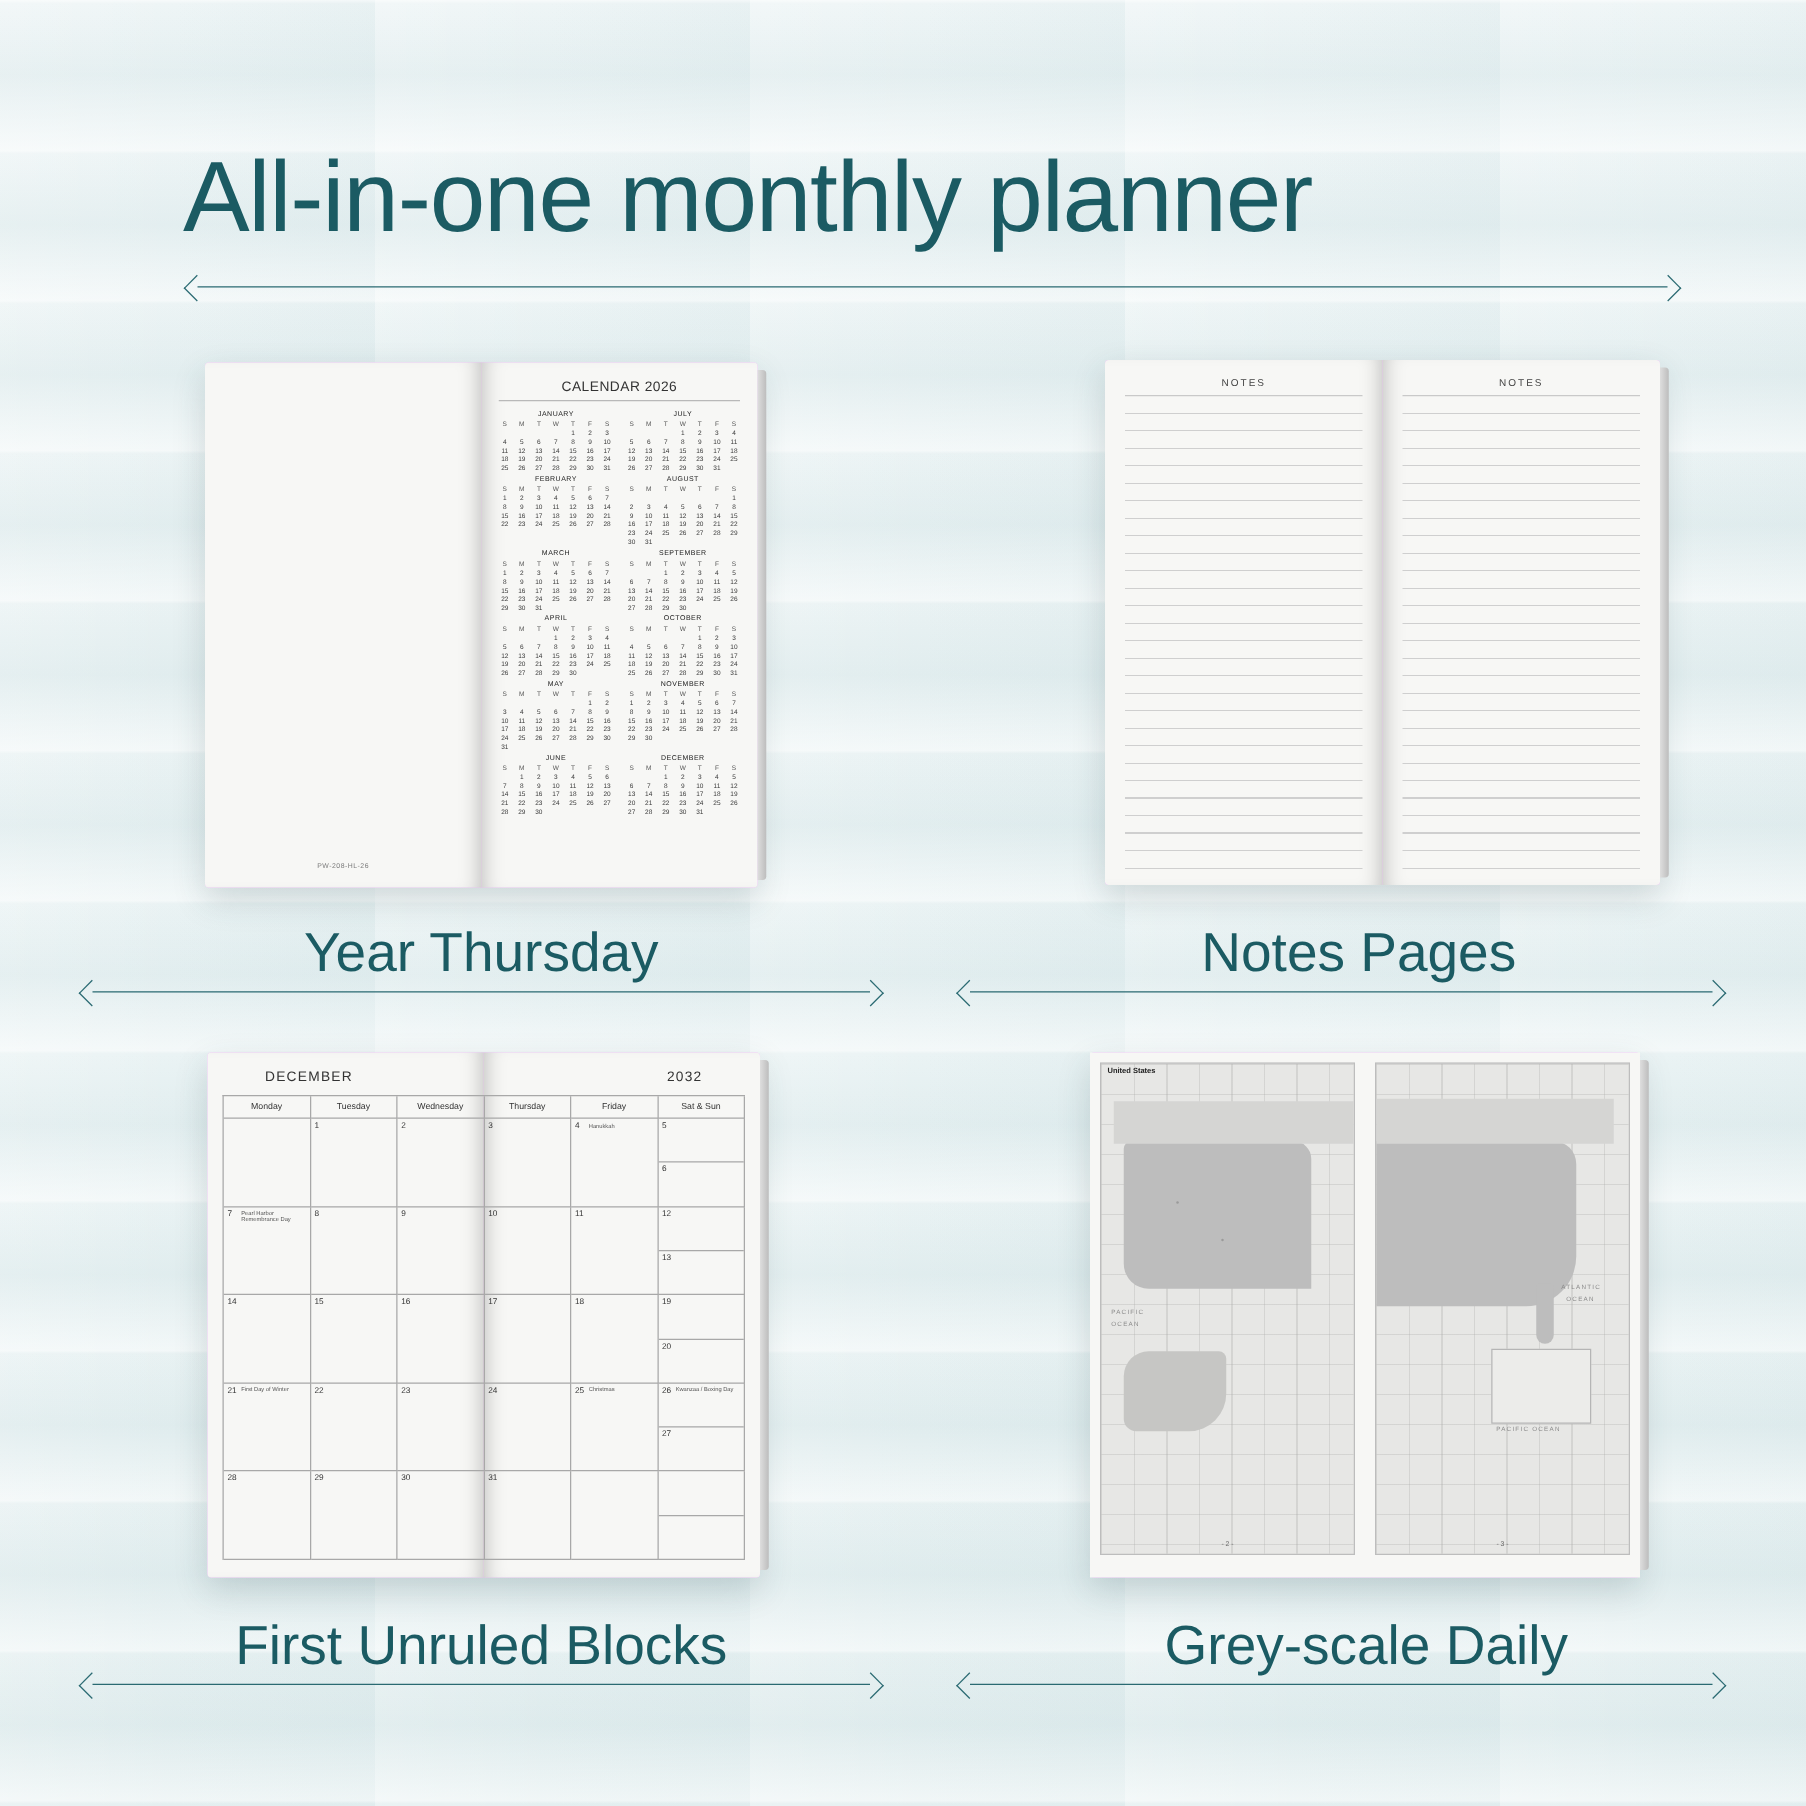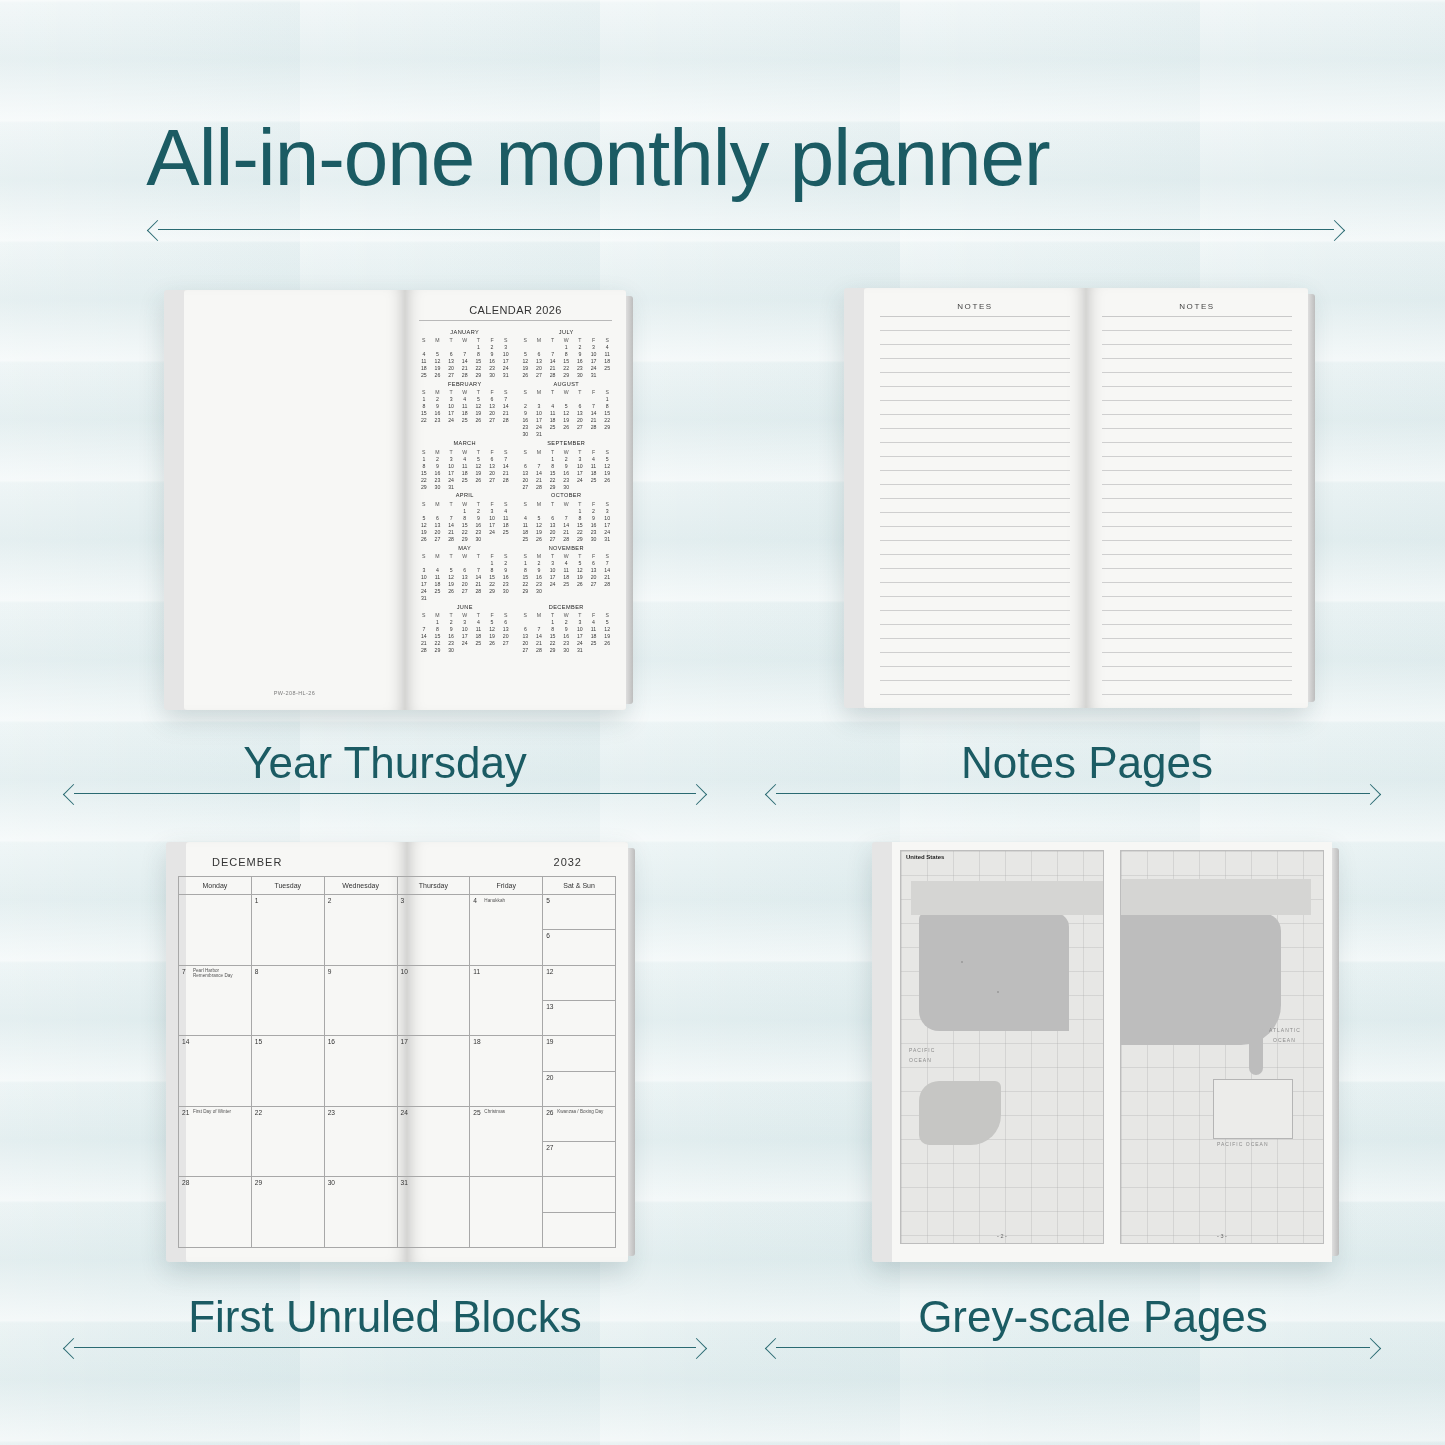--- a/index.html
+++ b/index.html
@@ -34,25 +34,24 @@
   .arrow .tip.l{left:2px;transform:rotate(-45deg);}
   .arrow .tip.r{right:2px;transform:rotate(135deg);}
 
   .caption{
     position:absolute;text-align:center;color:#1b5b63;font-size:44px;font-weight:400;
   }
 
   
   .book{
     position:absolute;
-    background:#e5e5e5;
+    background:#f0abfc;
     box-shadow:0 10px 26px rgba(40,70,75,0.18);
     display:flex;
     border-radius:3px;
-    padding-left:20px;
   }
   .book:after{ 
     content:"";position:absolute;right:-7px;top:6px;bottom:6px;width:7px;
     background:linear-gradient(90deg,#dedede,#bdbdbd);border-radius:0 3px 3px 0;
   }
   .page{
     position:relative;background:#f7f7f5;flex:1;overflow:hidden;
   }
   .page.left{border-radius:3px 0 0 3px;box-shadow:inset -14px 0 18px -14px rgba(0,0,0,0.28);}
   .page.right{border-radius:0 3px 3px 0;box-shadow:inset 14px 0 18px -14px rgba(0,0,0,0.28);}
@@ -65,21 +64,21 @@
   }
   .months{display:grid;grid-template-columns:1fr 1fr;gap:2px 6px;padding:8px 12px 0 12px;}
   .mini{font-size:5.2px;color:#3a3a3a;line-height:1.28;}
   .mini .mname{text-align:center;font-size:5.6px;letter-spacing:.4px;margin-bottom:1px;color:#222;}
   .mini table{border-collapse:collapse;width:100%;}
   .mini td{text-align:center;padding:0;height:7px;font-size:5.2px;}
   .mini thead td{color:#555;}
   .sku{position:absolute;left:50%;transform:translateX(-50%);bottom:14px;font-size:5.5px;color:#7b7b7b;letter-spacing:.4px;}
 
   
-  #book-notes{left:844px;top:288px;width:444px;height:420px;}
+  #book-notes{left:884px;top:288px;width:444px;height:420px;}
   .notes-inner{padding:14px 16px 12px 16px;height:100%;box-sizing:border-box;display:flex;flex-direction:column;}
   .notes-head{text-align:center;font-size:8px;letter-spacing:1.6px;color:#444;padding-bottom:5px;}
   .rules{flex:1;border-top:1px solid #c9c9c9;
     background-image:repeating-linear-gradient(180deg,transparent 0px,transparent 13px,#cfcfcf 13px,#cfcfcf 14px);
   }
 
   
   #book-month{left:166px;top:842px;width:442px;height:420px;}
   .mon-inner{position:absolute;inset:0;padding:10px 12px 14px 12px;box-sizing:border-box;display:flex;flex-direction:column;}
   .mon-head{display:flex;justify-content:space-between;padding:4px 34px 8px 34px;font-size:11px;color:#333;letter-spacing:1px;}
@@ -1100,18 +1099,18 @@
       <div class="landmass" style="left:0px;top:28px;width:190px;height:36px;background:#d5d5d3;"></div>
       <div class="landmass" style="left:128px;top:176px;width:14px;height:48px;border-radius:4px 4px 10px 10px;"></div>
       <div class="landmass" style="left:92px;top:228px;width:78px;height:58px;background:#ececea;border:1px solid #b5b5b5;"></div>
       <div class="oceantext" style="left:148px;top:176px;">ATLANTIC</div>
       <div class="oceantext" style="left:152px;top:186px;">OCEAN</div>
       <div class="oceantext" style="left:96px;top:290px;">PACIFIC OCEAN</div>
       <div class="pageno">- 3 -</div>
     </div>
   </div>
 </div>
-<div class="caption" style="left:768px;top:1292px;width:650px;">Grey-scale Pages</div>
+<div class="caption" style="left:768px;top:1292px;width:650px;">Grey-scale Daily</div>
 <div class="arrow" style="left:766px;top:1340px;width:614px;">
   <div class="line"></div>
     <div class="tip l"></div>
     <div class="tip r"></div>
 </div>
 
 </body></html>

